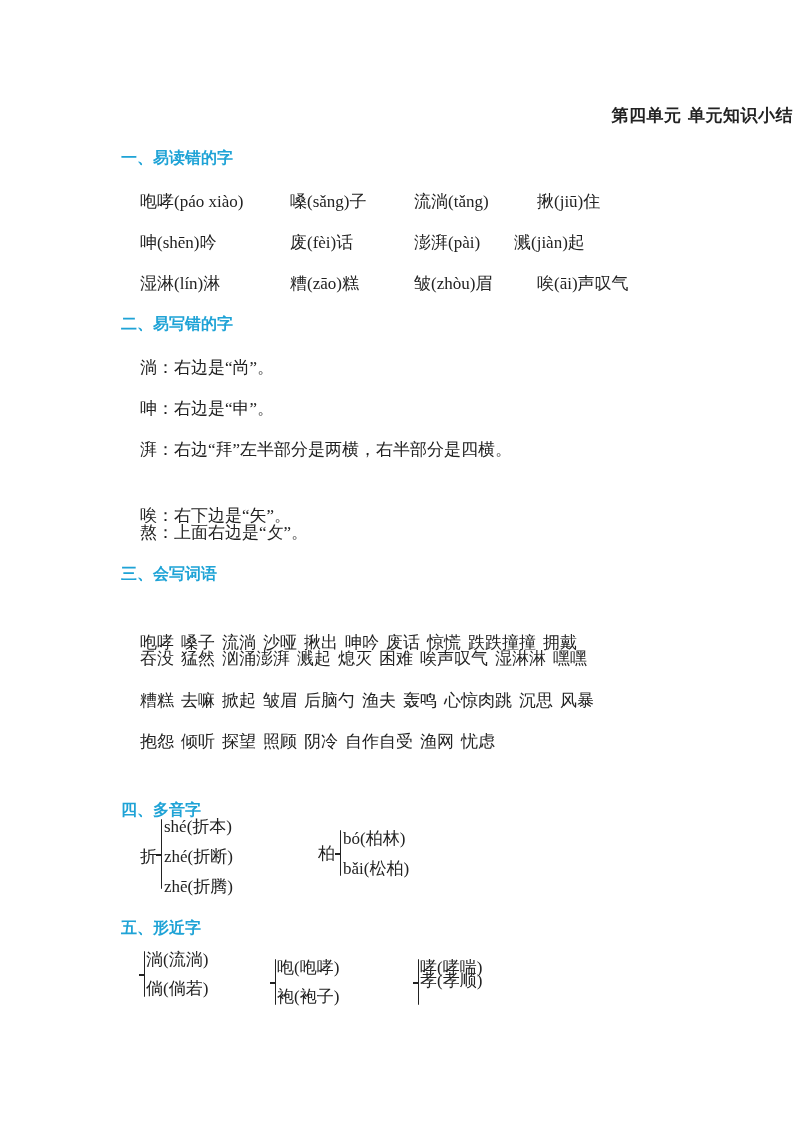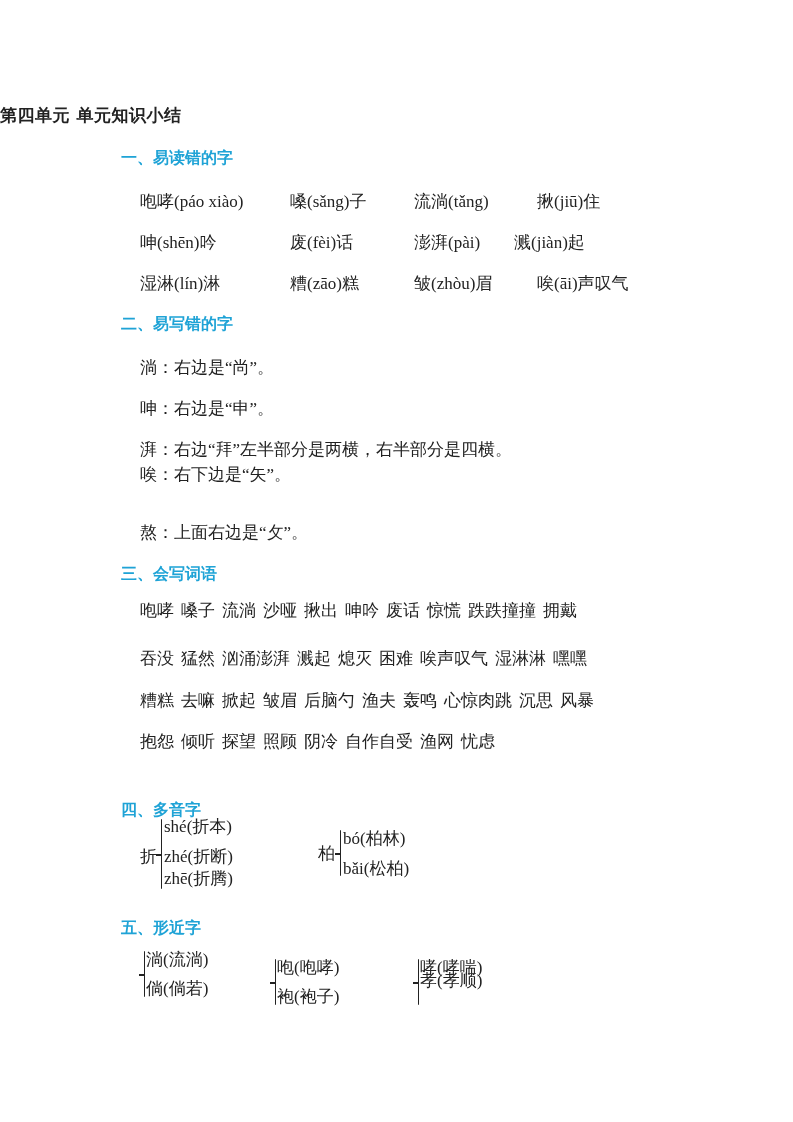--- a/index.html
+++ b/index.html
@@ -1,18 +1,18 @@
 <!DOCTYPE html>
 <html><head>
 <meta charset="utf-8">
 <style>
   html, body { margin:0; padding:0; background:#ffffff; }
   body { width:793px; height:1122px; position:relative; overflow:hidden;
          font-family: "Liberation Serif", "DejaVu Serif", serif; color:#222; }
-  .title { position:absolute; left:0; width:793px; top:104px; text-align:left;
+  .title { position:absolute; left:0; width:793px; top:104px; text-align:right;
            font-family:"DejaVu Sans", sans-serif; font-weight:bold; font-size:17px; color:#222; letter-spacing:0.5px; }
   .h { position:absolute; left:121px; font-family:"DejaVu Sans", sans-serif; font-weight:bold;
        font-size:16px; color:#1fa3d6; }
   .row { position:absolute; left:140px; font-size:17px; white-space:nowrap; }
   .cell { position:absolute; white-space:nowrap; }
   .line { position:absolute; left:140px; font-size:17px; white-space:nowrap; }
   .words { position:absolute; left:140px; font-size:17px; white-space:nowrap; word-spacing:0; }
   .words span { margin-right:7px; }
   .poly { position:absolute; font-size:17px; }
   .brace { position:absolute; border-left:1.5px solid #222; border-radius:6px 0 0 6px; }
@@ -41,44 +41,44 @@
   <span class="cell" style="left:0">湿淋(lín)淋</span>
   <span class="cell" style="left:150px">糟(zāo)糕</span>
   <span class="cell" style="left:274px">皱(zhòu)眉</span>
   <span class="cell" style="left:397px">唉(āi)声叹气</span>
 </div>
 
 <div class="h" style="top:314px">二、易写错的字</div>
 <div class="line" style="top:356px">淌：右边是“尚”。</div>
 <div class="line" style="top:397px">呻：右边是“申”。</div>
 <div class="line" style="top:438px">湃：右边“拜”左半部分是两横，右半部分是四横。</div>
-<div class="line" style="top:463px">唉：右下边是“矢”。</div>
+<div class="line" style="top:504px">唉：右下边是“矢”。</div>
 <div class="line" style="top:521px">熬：上面右边是“攵”。</div>
 
 <div class="h" style="top:564px">三、会写词语</div>
-<div class="words" style="top:599px">
+<div class="words" style="top:631px">
   <span>咆哮</span><span>嗓子</span><span>流淌</span><span>沙哑</span><span>揪出</span><span>呻吟</span><span>废话</span><span>惊慌</span><span>跌跌撞撞</span><span>拥戴</span>
 </div>
 <div class="words" style="top:647px">
   <span>吞没</span><span>猛然</span><span>汹涌澎湃</span><span>溅起</span><span>熄灭</span><span>困难</span><span>唉声叹气</span><span>湿淋淋</span><span>嘿嘿</span>
 </div>
 <div class="words" style="top:689px">
   <span>糟糕</span><span>去嘛</span><span>掀起</span><span>皱眉</span><span>后脑勺</span><span>渔夫</span><span>轰鸣</span><span>心惊肉跳</span><span>沉思</span><span>风暴</span>
 </div>
 <div class="words" style="top:730px">
   <span>抱怨</span><span>倾听</span><span>探望</span><span>照顾</span><span>阴冷</span><span>自作自受</span><span>渔网</span><span>忧虑</span>
 </div>
 
 <div class="h" style="top:800px">四、多音字</div>
 <div class="poly" style="left:140px; top:815px; width:120px; height:80px">
   <span class="opt" style="left:0; top:30px">折</span>
   <span class="brace" style="left:21px; top:4px; height:70px"></span>
   <span class="opt" style="left:24px; top:0">shé(折本)</span>
   <span class="opt" style="left:24px; top:30px">zhé(折断)</span>
-  <span class="opt" style="left:24px; top:52px">zhē(折腾)</span>
+  <span class="opt" style="left:24px; top:60px">zhē(折腾)</span>
 </div>
 <div class="poly" style="left:318px; top:827px; width:120px; height:60px">
   <span class="opt" style="left:0; top:15px">柏</span>
   <span class="brace" style="left:22px; top:3px; height:46px"></span>
   <span class="opt" style="left:25px; top:0">bó(柏林)</span>
   <span class="opt" style="left:25px; top:30px">bǎi(松柏)</span>
 </div>
 
 <div class="h" style="top:918px">五、形近字</div>
 <div class="poly" style="left:142px; top:948px; width:120px; height:56px">

